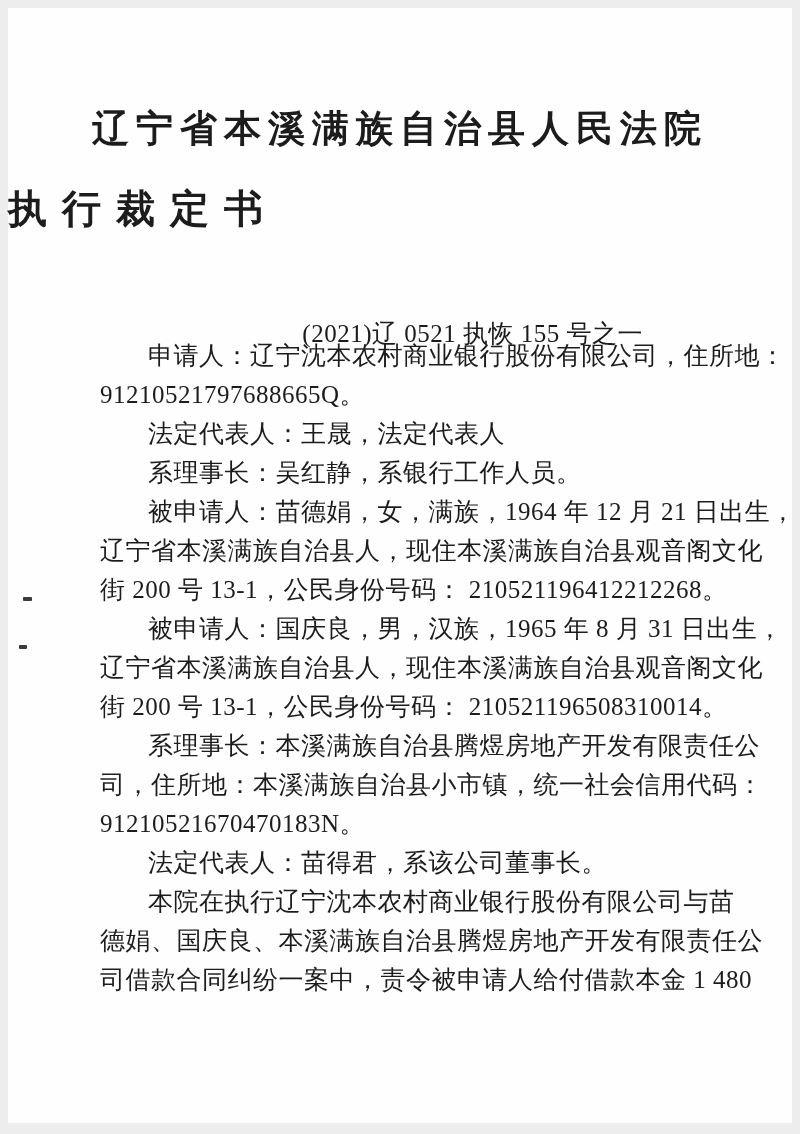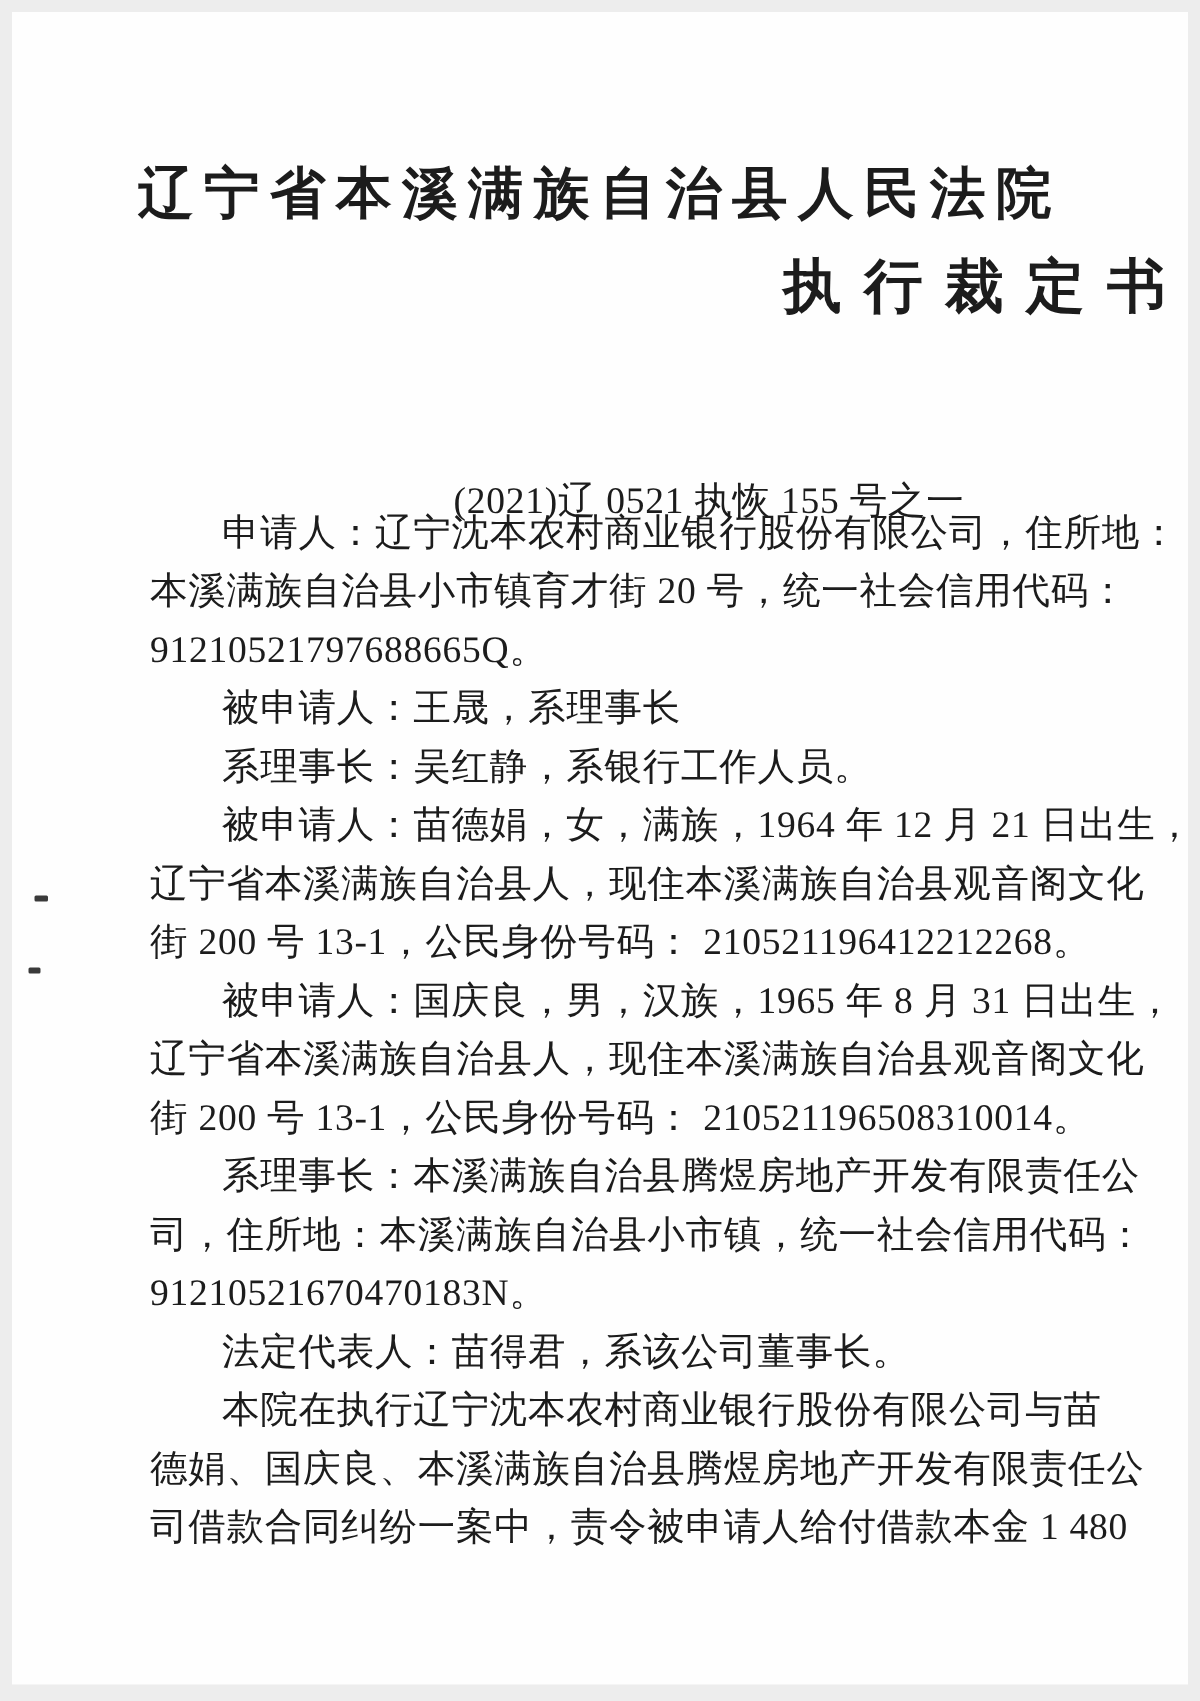--- a/index.html
+++ b/index.html
@@ -30,25 +30,25 @@
     width: 100%;
     margin: 0;
     text-align: center;
     font-size: 37px;
     font-weight: bold;
     letter-spacing: 7px;
     white-space: nowrap;
   }
   .doc-title {
     position: absolute;
-    top: 156px;
+    top: 174px;
     left: 0;
     width: 100%;
     margin: 0;
-    text-align: right;
+    text-align: left;
     font-size: 39px;
     font-weight: bold;
     letter-spacing: 15px;
     white-space: nowrap;
   }
   .case-no {
     position: absolute;
     top: 280px;
     right: 149px;
     font-size: 25px;
@@ -86,23 +86,22 @@
 <div class="page">
 
   <h1 class="court-name">辽宁省本溪满族自治县人民法院</h1>
 
   <h2 class="doc-title">执行裁定书</h2>
 
   <div class="case-no">(2021)辽 0521 执恢 155 号之一</div>
 
   <div class="doc-body">
     <div class="ln ind">申请人：辽宁沈本农村商业银行股份有限公司，住所地：</div>
-    <div class="ln">本溪满族自治县小市镇育才街 20 号，统一社会信用代码：</div>
     <div class="ln">91210521797688665Q。</div>
-    <div class="ln ind">被申请人：王晟，系理事长</div>
+    <div class="ln ind">法定代表人：王晟，法定代表人</div>
     <div class="ln ind">系理事长：吴红静，系银行工作人员。</div>
     <div class="ln ind">被申请人：苗德娟，女，满族，1964 年 12 月 21 日出生，</div>
     <div class="ln">辽宁省本溪满族自治县人，现住本溪满族自治县观音阁文化</div>
     <div class="ln">街 200 号 13-1，公民身份号码： 210521196412212268。</div>
     <div class="ln ind">被申请人：国庆良，男，汉族，1965 年 8 月 31 日出生，</div>
     <div class="ln">辽宁省本溪满族自治县人，现住本溪满族自治县观音阁文化</div>
     <div class="ln">街 200 号 13-1，公民身份号码： 210521196508310014。</div>
     <div class="ln ind">系理事长：本溪满族自治县腾煜房地产开发有限责任公</div>
     <div class="ln">司，住所地：本溪满族自治县小市镇，统一社会信用代码：</div>
     <div class="ln">91210521670470183N。</div>

